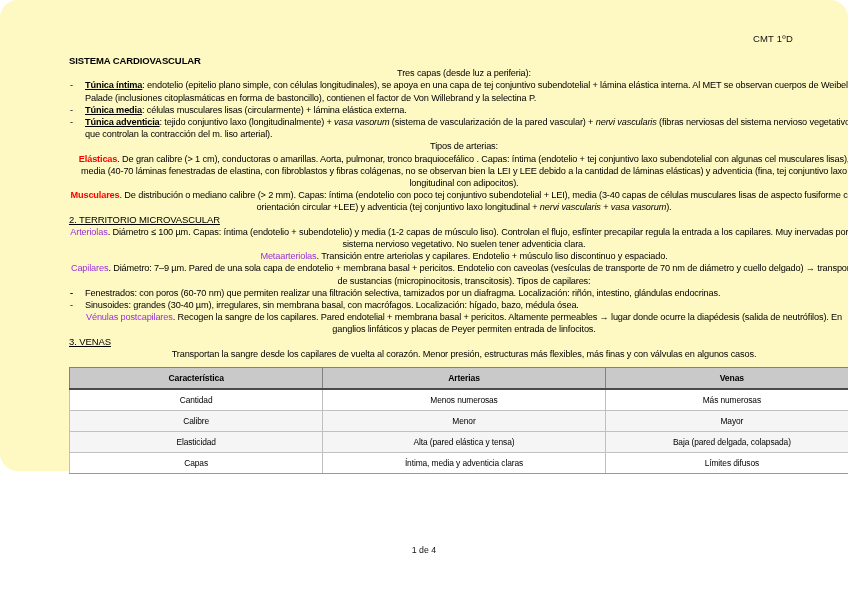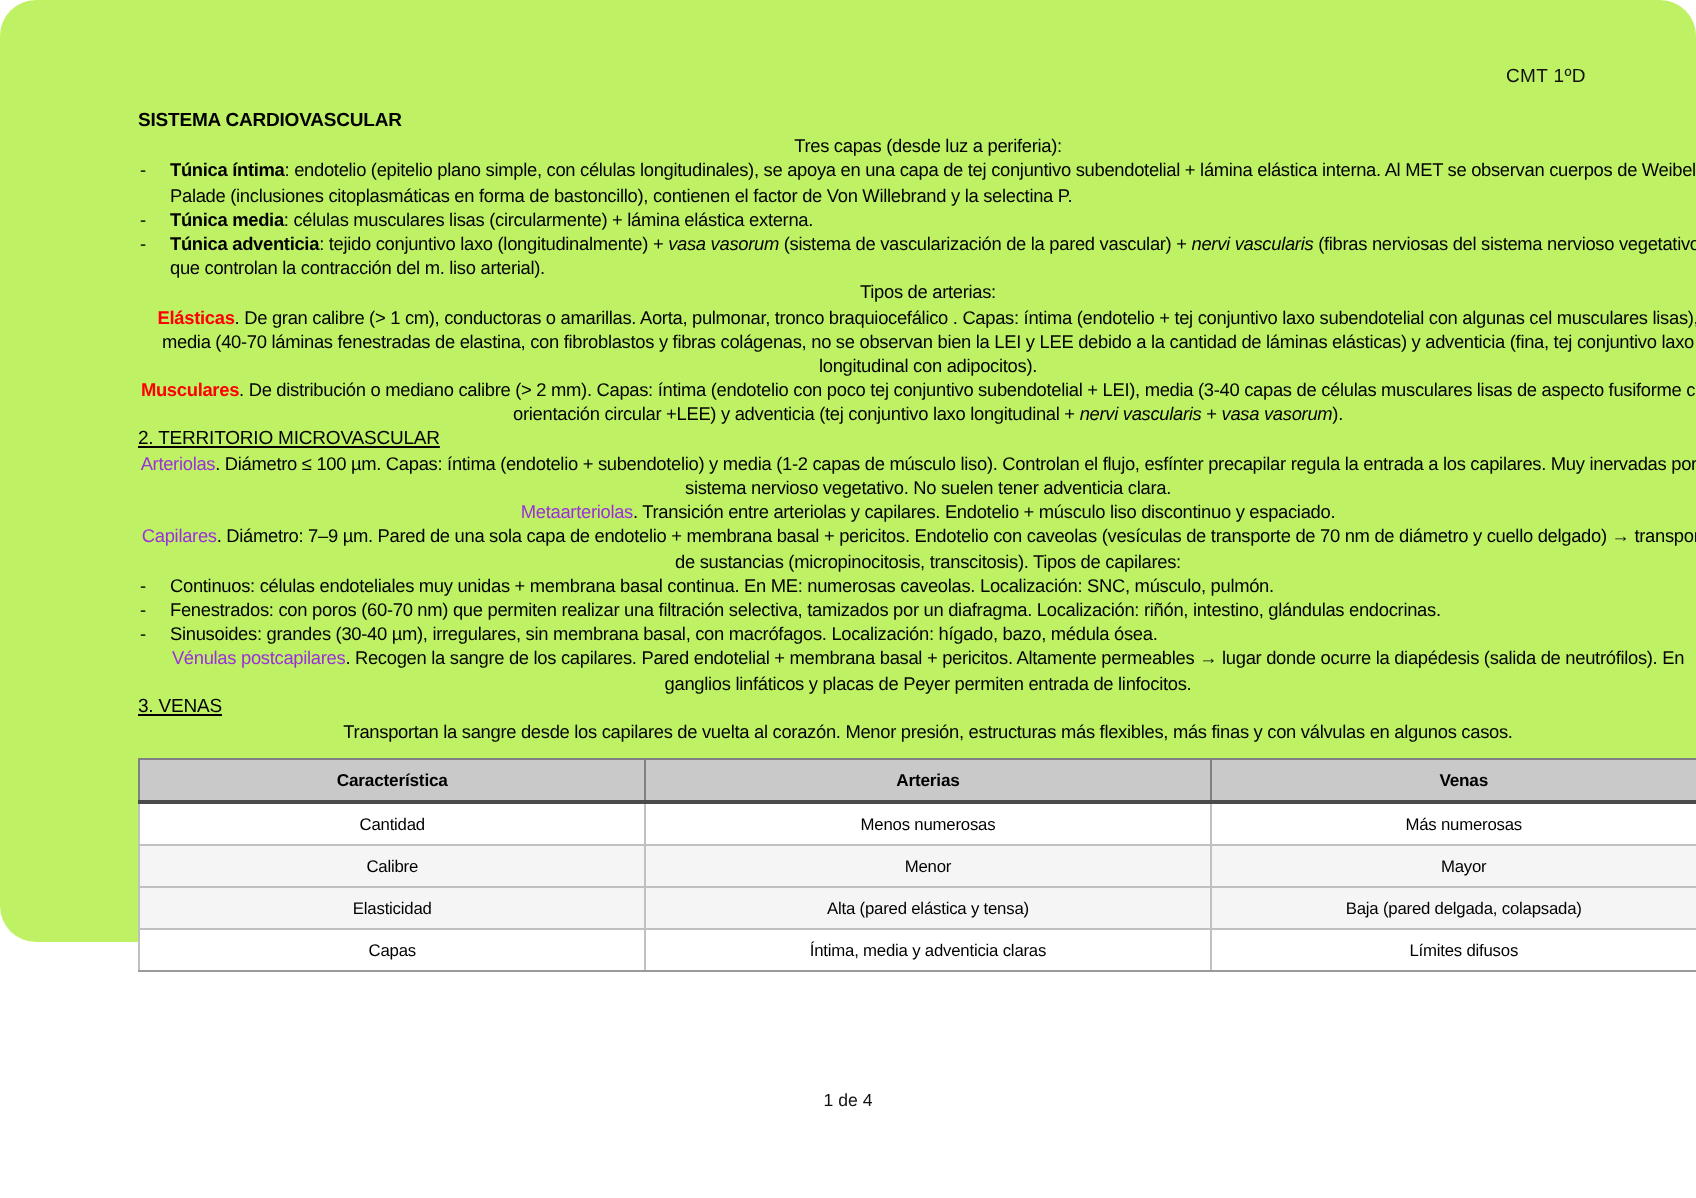--- a/index.html
+++ b/index.html
@@ -14,21 +14,21 @@
     overflow: hidden;
     position: relative;
     color: #000000;
   }
   .page {
     position: relative;
     width: 848px;
     height: 471px;
     box-sizing: border-box;
     padding: 0;
-    background: #bef264;
+    background: #fef9c3;
     border-radius: 18px;
   }
   .doc-header {
     position: absolute;
     top: 33px;
     right: 55px;
     font-size: 9.5px;
     letter-spacing: 0.2px;
     color: #111;
   }
@@ -66,21 +66,21 @@
     margin: 0;
     padding-left: 16px;
     position: relative;
     letter-spacing: -0.15px;
   }
   .bullet .dash {
     position: absolute;
     left: 1px;
     top: 0;
   }
-  b.term { font-weight: bold; }
+  b.term { font-weight: bold; text-decoration: underline; }
   i.it { }
   .red {
     color: #ff0000;
     font-weight: bold;
   }
   .purple {
     color: #9b30d9;
     font-weight: normal;
   }
   table.cmp {
@@ -166,21 +166,21 @@
 
     <div class="p">
       <span class="purple">Metaarteriolas</span><span>. Transición entre arteriolas y capilares. Endotelio + músculo liso discontinuo y espaciado.</span>
     </div>
 
     <div class="p">
       <span class="purple">Capilares</span><span>. Diámetro: 7–9 µm. Pared de una sola capa de endotelio + membrana basal + pericitos. Endotelio con caveolas (vesículas de transporte de 70 nm de diámetro y cuello delgado) → transporte de sustancias (micropinocitosis, transcitosis). Tipos de capilares:</span>
     </div>
 
     <div class="bullet">
-      <span class="dash">-</span><span>Continuos: células endoteliales muy unidas + membrana basal continua. En ME: numerosas caveolas. Localización: SNC, músculo, pulmón.</span>
+      <span class="dash">-</span>
     </div>
     <div class="bullet">
       <span class="dash">-</span><span>Fenestrados: con poros (60-70 nm) que permiten realizar una filtración selectiva, tamizados por un diafragma. Localización: riñón, intestino, glándulas endocrinas.</span>
     </div>
     <div class="bullet">
       <span class="dash">-</span><span>Sinusoides: grandes (30-40 µm), irregulares, sin membrana basal, con macrófagos. Localización: hígado, bazo, médula ósea.</span>
     </div>
 
     <div class="p">
       <span class="purple">Vénulas postcapilares</span><span>. Recogen la sangre de los capilares. Pared endotelial + membrana basal + pericitos. Altamente permeables → lugar donde ocurre la diapédesis (salida de neutrófilos). En ganglios linfáticos y placas de Peyer permiten entrada de linfocitos.</span>

